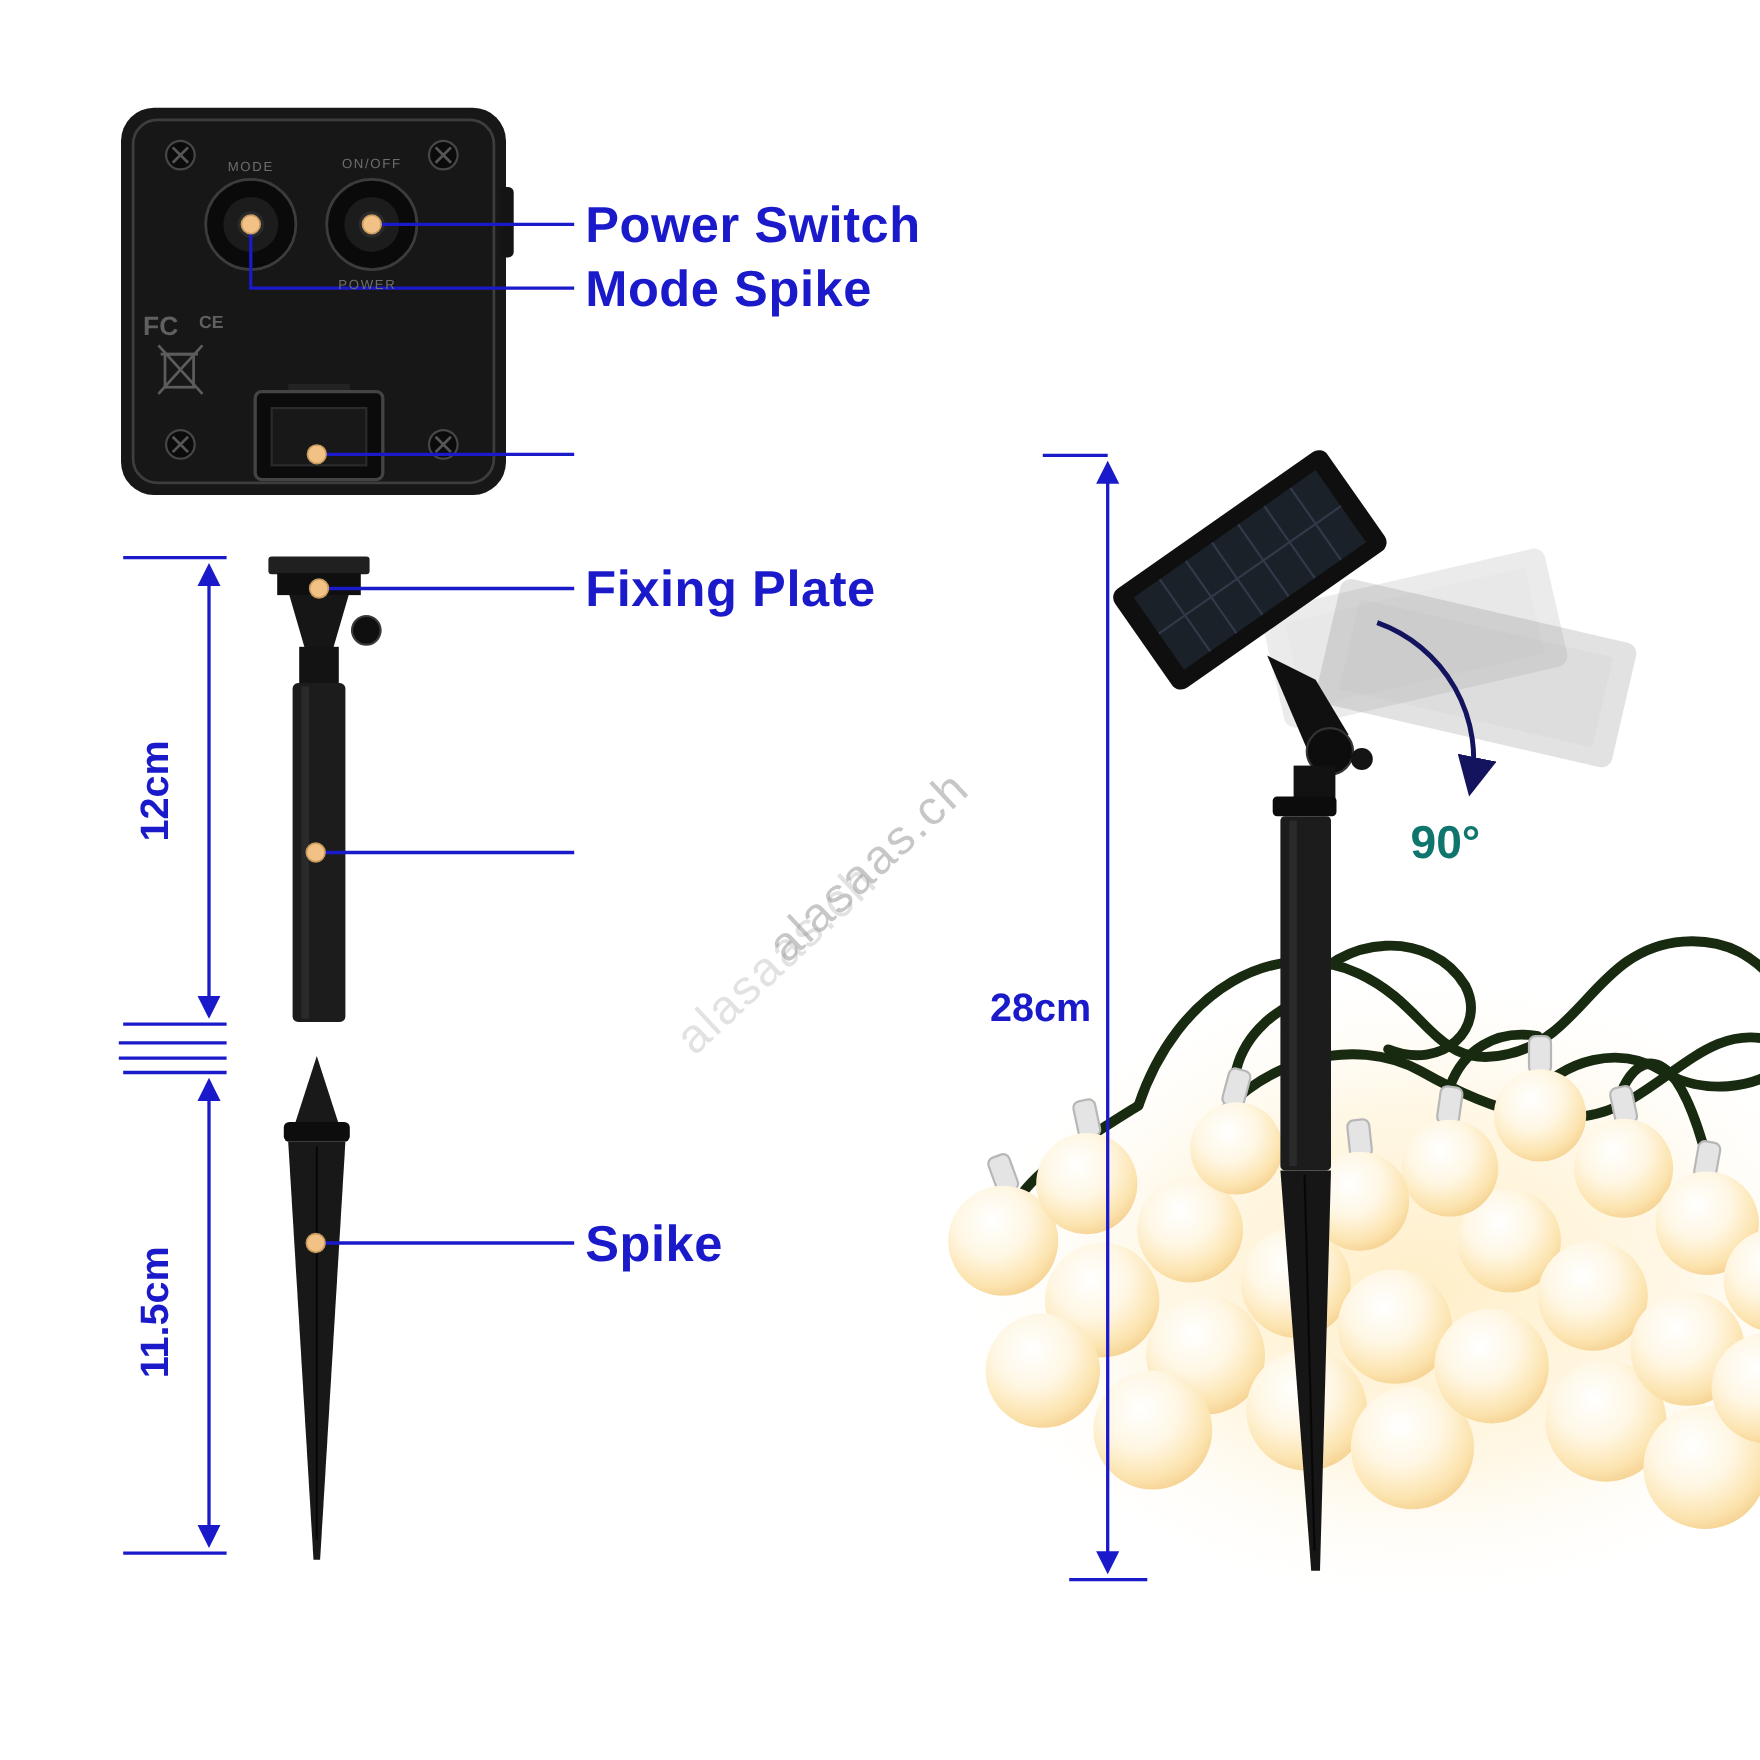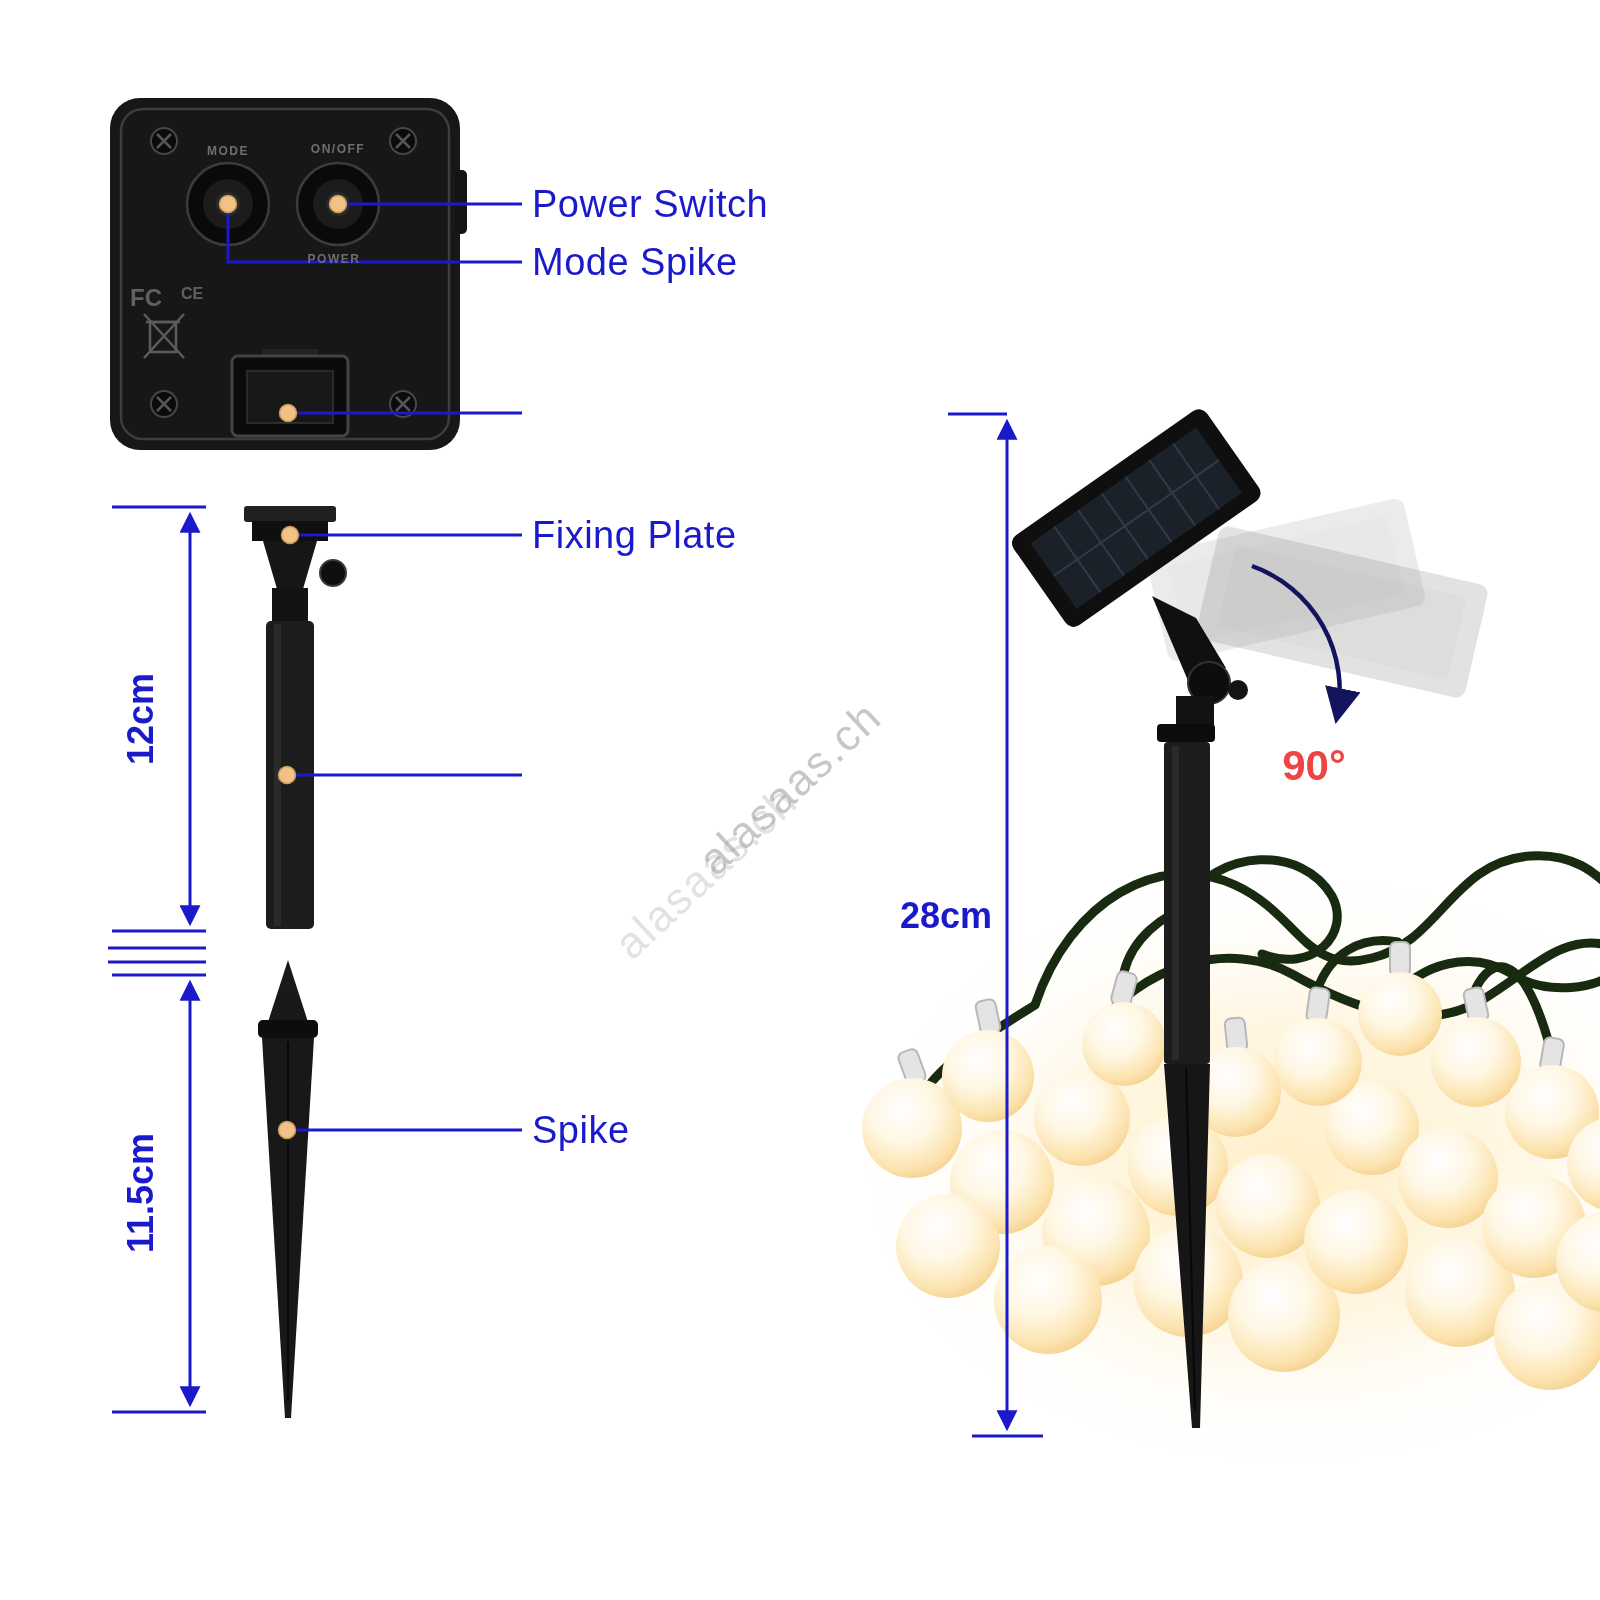--- a/index.html
+++ b/index.html
@@ -11,48 +11,48 @@
     background: #ffffff;
     overflow: hidden;
     font-family: "Liberation Sans", sans-serif;
   }
   svg.layer { position: absolute; left: 0; top: 0; }
 
   .callout {
     position: absolute;
     left: 532px;
     transform: translateY(-50%);
-    font-size: 38px;
-    font-weight: 400;
+    font-size: 46px;
+    font-weight: 700;
     color: #1b1acb;
     white-space: nowrap;
     letter-spacing: .5px;
   }
   .dim {
     position: absolute;
     font-size: 36px;
     font-weight: 700;
     color: #1b1acb;
     white-space: nowrap;
   }
   .dim.vert  { transform: translate(-50%,-50%) rotate(-90deg); }
   .dim.horiz { transform: translate(-100%,-50%); }
   .angle {
     position: absolute;
     font-size: 42px;
     font-weight: 700;
-    color: #ef4444;
+    color: #0f766e;
     transform: translate(-50%,-50%);
     white-space: nowrap;
   }
   .mark {
     position: absolute;
     color: #6e6e6e;
     font-size: 12px;
-    font-weight: 700;
+    font-weight: 400;
     letter-spacing: 1.5px;
     transform: translate(-50%,-50%);
     white-space: nowrap;
   }
   .cert {
     position: absolute;
     color: #606060;
     font-weight: 700;
     transform: translate(-50%,-50%);
     white-space: nowrap;

